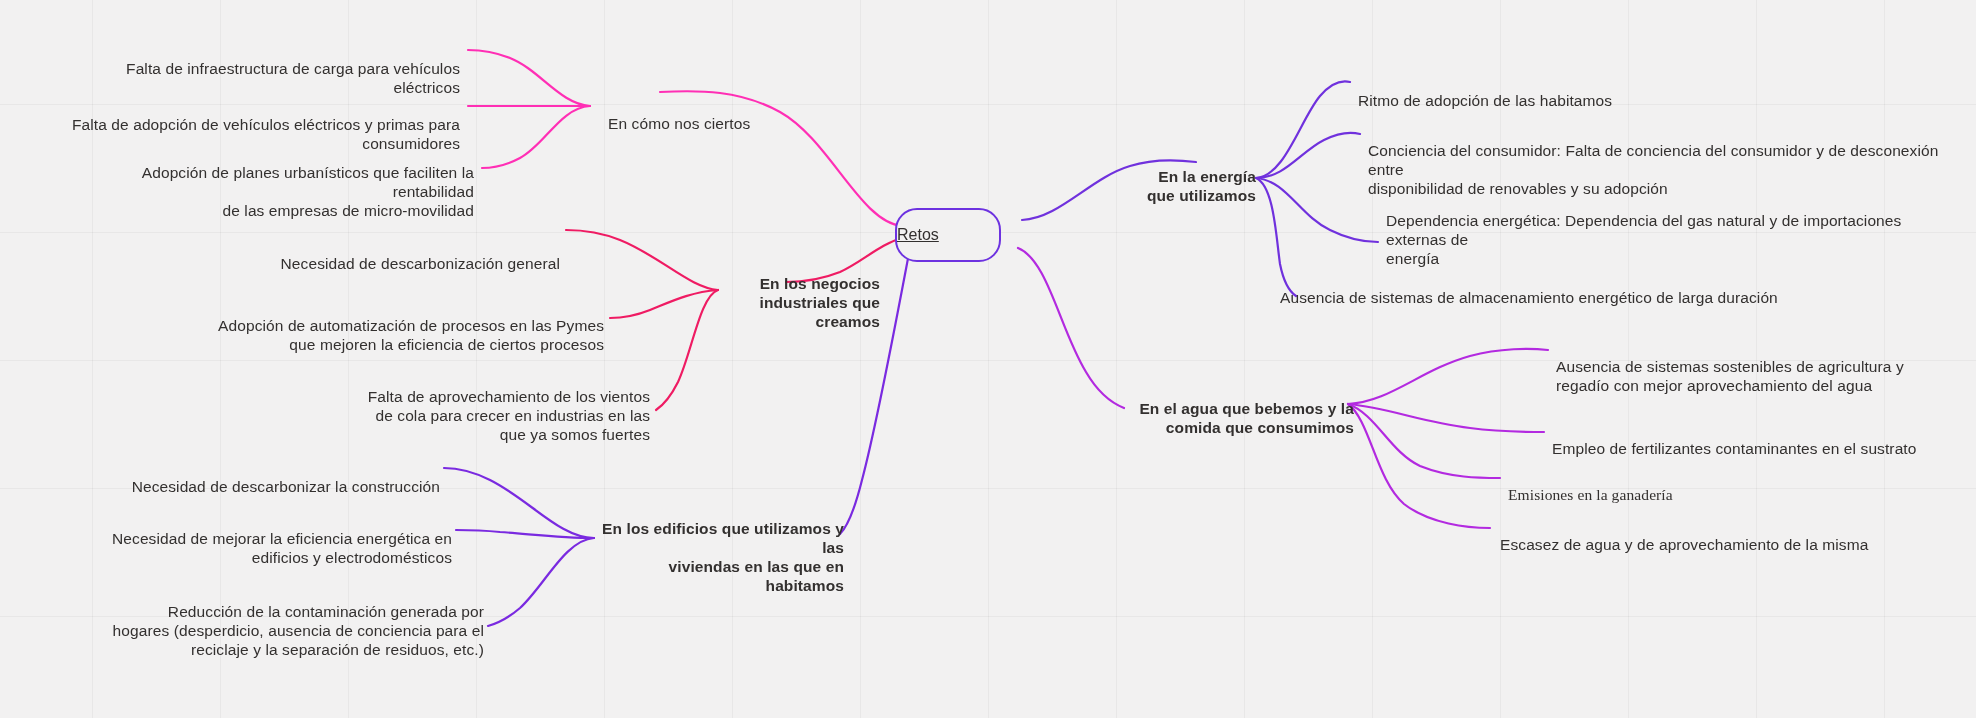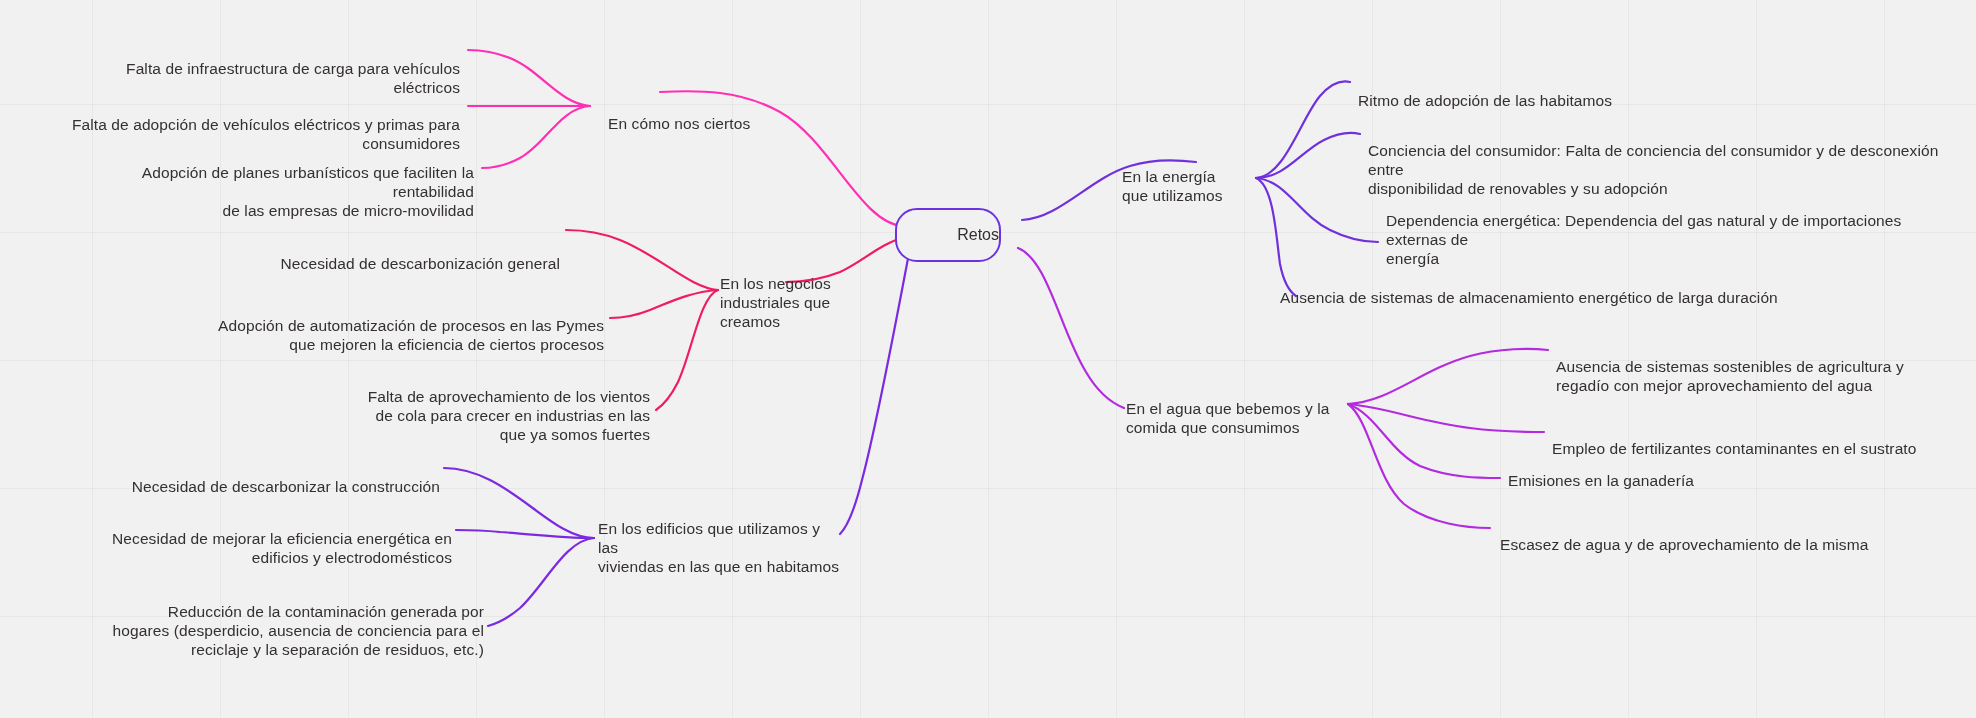--- a/index.html
+++ b/index.html
@@ -25,30 +25,31 @@
   .label{
     position:absolute;
     color:#33302f;
     font-size:15.5px;
     line-height:19px;
     white-space:pre-line;
     letter-spacing:.1px;
   }
   .label.r{text-align:right;}
   .label.l{text-align:left;}
-  .label.c{text-align:left;}
+  .label.c{text-align:right;font-weight:bold;}
 
   .root-node{
     position:absolute;
     border:2.2px solid #6d32e0;
     border-radius:22px;
     background:#f2f1f1;
-    display:flex;align-items:center;justify-content:flex-end;
+    display:flex;align-items:center;justify-content:flex-start;
     color:#33302f;
     font-size:16px;
+    text-decoration:underline;
   }
 </style>
 </head>
 <body>
 
 <div id="canvas">
 
   <svg id="edges" viewBox="0 0 1976 718">
 
     <path d="M 902 226 C 860 222 830 140 780 112 C 740 90 700 90 660 92" stroke="#ff2fb5"></path>
@@ -160,20 +161,20 @@
     <span>En el agua que bebemos y la
 comida que consumimos</span>
   </div>
   <div class="label l" style="left:1556px;top:338px;width:400px;">
     <span>Ausencia de sistemas sostenibles de agricultura y
 regadío con mejor aprovechamiento del agua</span>
   </div>
   <div class="label l" style="left:1552px;top:420px;width:420px;">
     <span>Empleo de fertilizantes contaminantes en el sustrato</span>
   </div>
-  <div class="label l" style="left:1508px;top:452px;width:340px;">
+  <div class="label l" style="left:1508px;top:466px;width:340px;font-family:Liberation Serif, serif;">
     <span>Emisiones en la ganadería</span>
   </div>
   <div class="label l" style="left:1500px;top:516px;width:420px;">
     <span>Escasez de agua y de aprovechamiento de la misma</span>
   </div>
 
 </div>
 
 </body></html>

